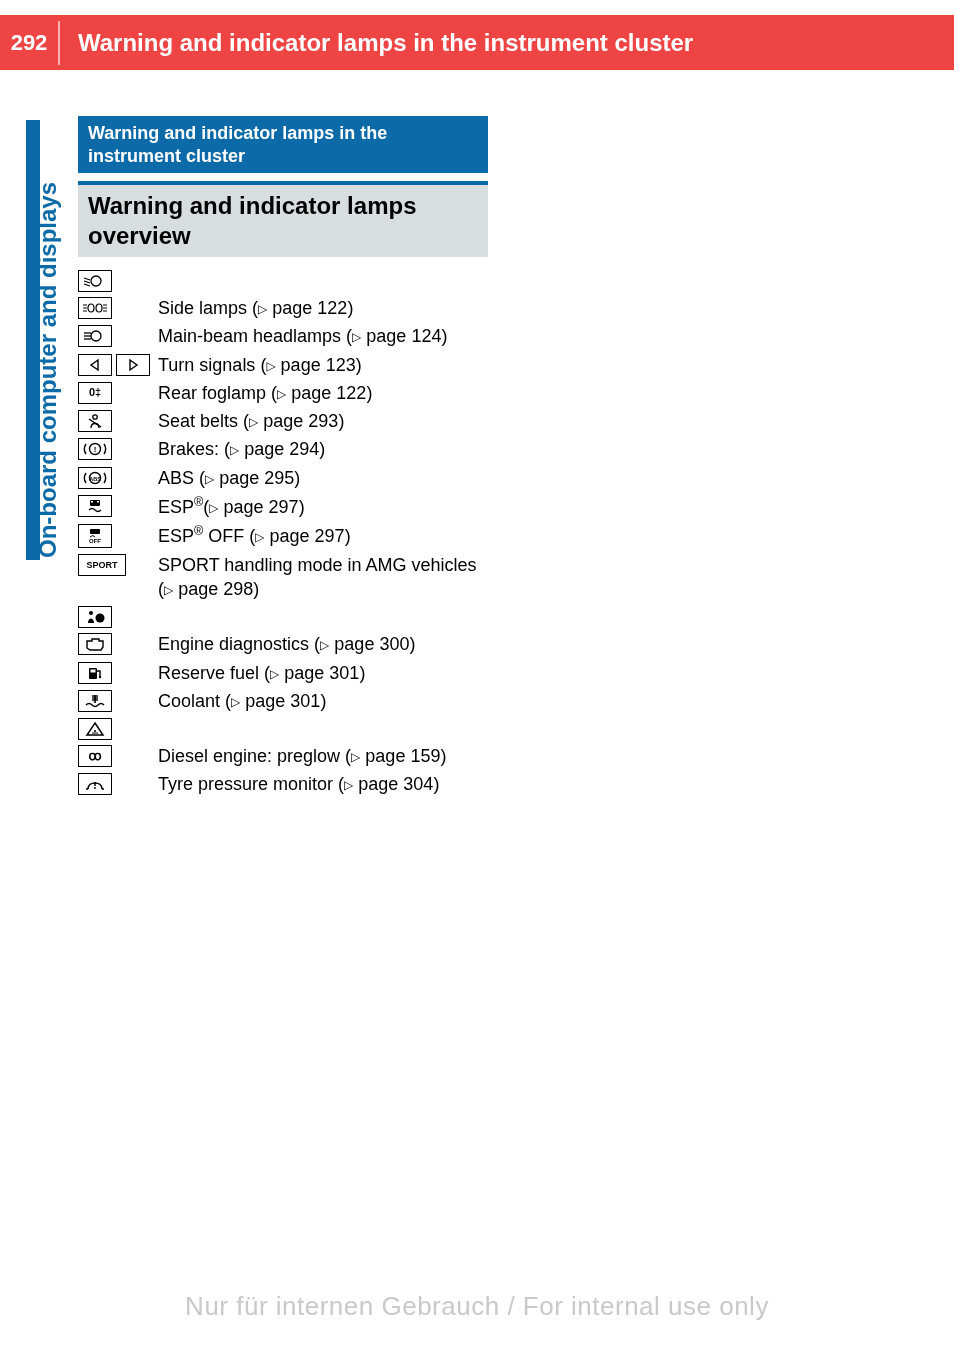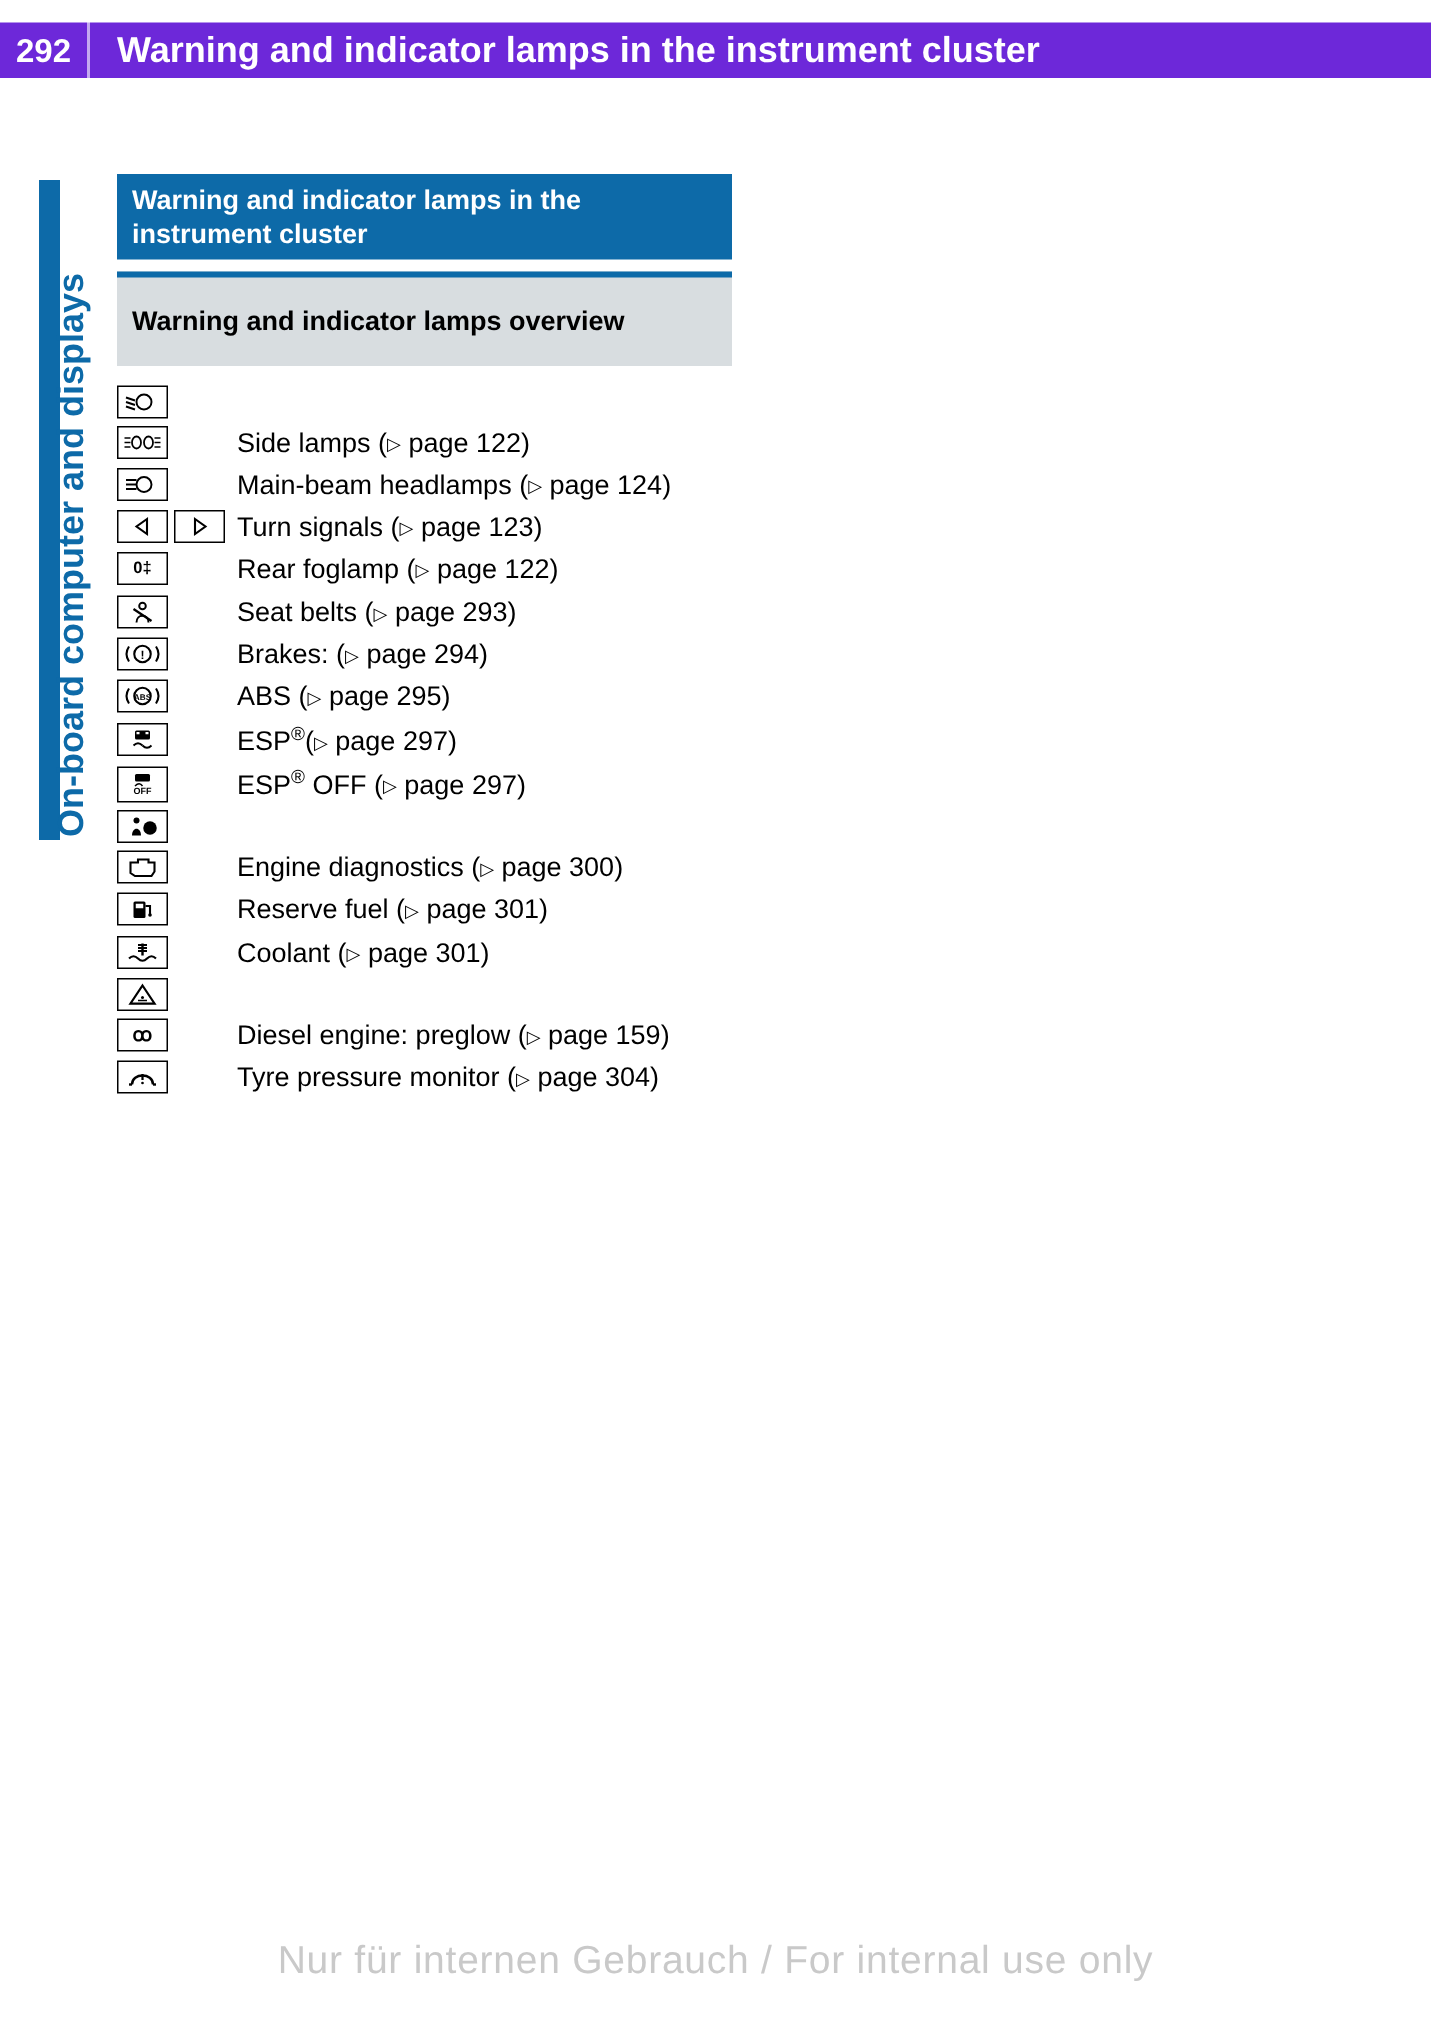--- a/index.html
+++ b/index.html
@@ -6,22 +6,22 @@
   html, body { width: 954px; height: 1354px; }
   body {
     font-family: Arial, Helvetica, sans-serif;
     background: #ffffff;
     color: #000000;
     position: relative;
   }
   .header-bar {
     position: absolute;
     top: 15px; left: 0; right: 0;
-    height: 37px;
-    background: #6d28d9;
+    height: 55px;
+    background: #ef4444;
     color: #ffffff;
     display: flex;
     align-items: center;
     font-weight: bold;
   }
   .page-number {
     width: 60px;
     text-align: center;
     font-size: 22px;
     border-right: 2px solid rgba(255,255,255,0.6);
@@ -63,22 +63,22 @@
     font-weight: bold;
     font-size: 18px;
     padding: 6px 10px 6px 10px;
     line-height: 1.25;
   }
   .subsection-bar {
     background: #d8dde0;
     border-top: 4px solid #0d6aa8;
     color: #000000;
     font-weight: bold;
-    font-size: 18px;
-    padding: 18px 10px;
+    font-size: 24px;
+    padding: 6px 10px;
     line-height: 1.25;
     margin-top: 8px;
   }
   .lamp-list {
     margin-top: 12px;
   }
   .lamp-row {
     display: flex;
     align-items: flex-start;
     margin-bottom: 4px;
@@ -263,20 +263,26 @@
               <rect x="2" y="1" width="10" height="5" rx="1" fill="#000"></rect>
               <path d="M2 9 Q5 6 7 9" fill="none" stroke="#000" stroke-width="1"></path>
             </svg>
             <span style="font-size:6px;font-weight:bold;">OFF</span>
           </span>
         </div>
         <div class="desc-col"><span>ESP<sup>®</sup> OFF</span><span class="page-ref"> (<span class="tri">▷</span> page <span>297</span>)</span></div>
       </div>
       <div class="lamp-row">
         <div class="icon-col">
+          <span class="icon-box wide" style="font-size: 9px;">SPORT</span>
+        </div>
+        <div class="desc-col"><span>SPORT handling mode in AMG vehicles</span><span class="page-ref"> (<span class="tri">▷</span> page <span>298</span>)</span></div>
+      </div>
+      <div class="lamp-row">
+        <div class="icon-col">
           <span class="icon-box">
             <svg width="22" height="16" viewBox="0 0 22 16">
               <circle cx="7" cy="4" r="2" fill="#000"></circle>
               <path d="M4 14 C4 8 10 8 10 14" fill="#000"></path>
               <circle cx="16" cy="9" r="4.5" fill="#000"></circle>
             </svg>
           </span>
         </div>
       </div>
       <div class="lamp-row">

